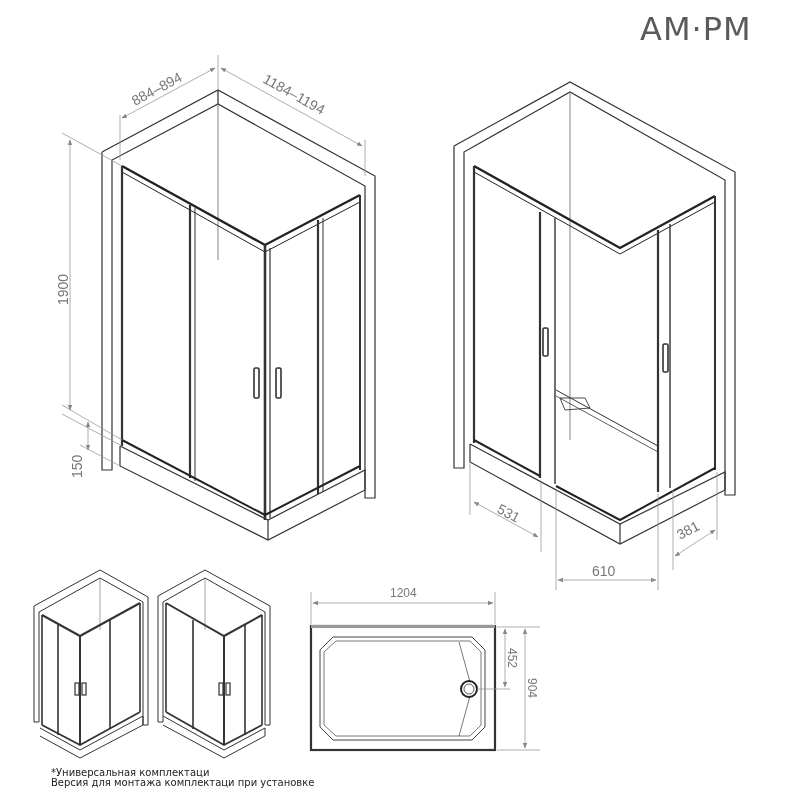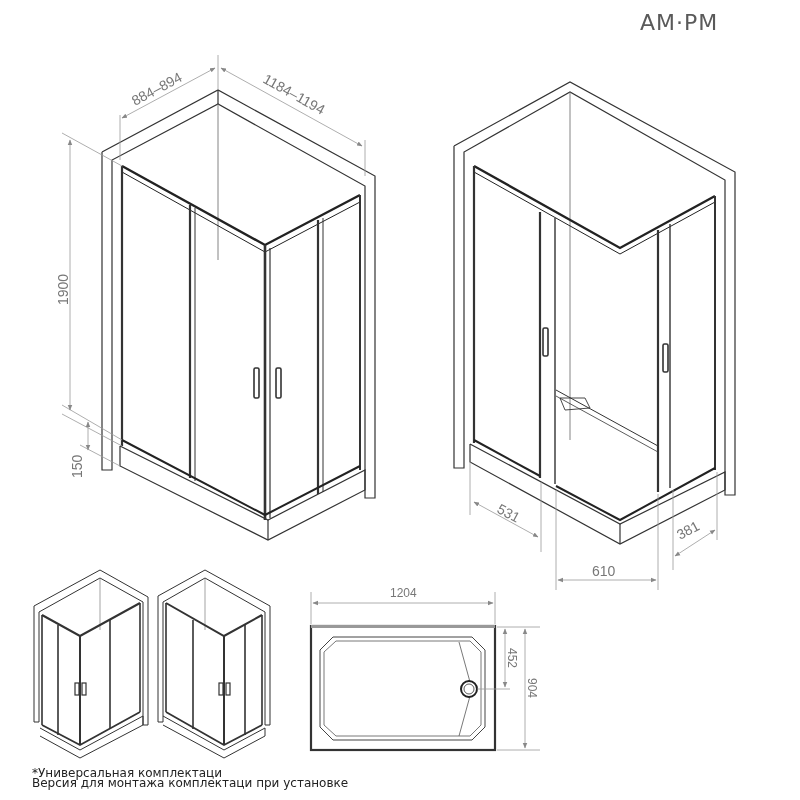--- a/index.html
+++ b/index.html
@@ -1,20 +1,20 @@
 <!DOCTYPE html>
 <html><head>
 <meta charset="utf-8">
 <style>
   html, body { margin:0; padding:0; background:#ffffff; }
   body { width:800px; height:800px; position:relative; overflow:hidden; font-family:"Liberation Sans", sans-serif; }
   svg { position:absolute; left:0; top:0; }
   .dim { font-family:"Liberation Sans", sans-serif; font-size:14px; fill:#777777; }
-  .brand { position:absolute; left:640px; top:10px; font-family:"DejaVu Sans", sans-serif; font-size:22px; color:#5a5a5a; letter-spacing:1px; font-weight:normal; }
-  .note { position:absolute; left:32px; top:768px; font-family:"DejaVu Sans", sans-serif; font-size:12px; color:#222; line-height:10px; }
+  .brand { position:absolute; left:640px; top:10px; font-family:"DejaVu Sans", sans-serif; font-size:32px; color:#5a5a5a; letter-spacing:1px; font-weight:normal; }
+  .note { position:absolute; left:51px; top:768px; font-family:"DejaVu Sans", sans-serif; font-size:10px; color:#222; line-height:10px; }
 </style>
 </head>
 <body>
 
 <div class="brand">AM·PM</div>
 
 <svg width="800" height="800" viewBox="0 0 800 800">
   <defs>
     <marker id="arr" viewBox="0 0 10 10" refX="9" refY="5" markerWidth="7" markerHeight="7" orient="auto-start-reverse">
       <path d="M0,1 L10,5 L0,9 z" fill="#888"></path>

